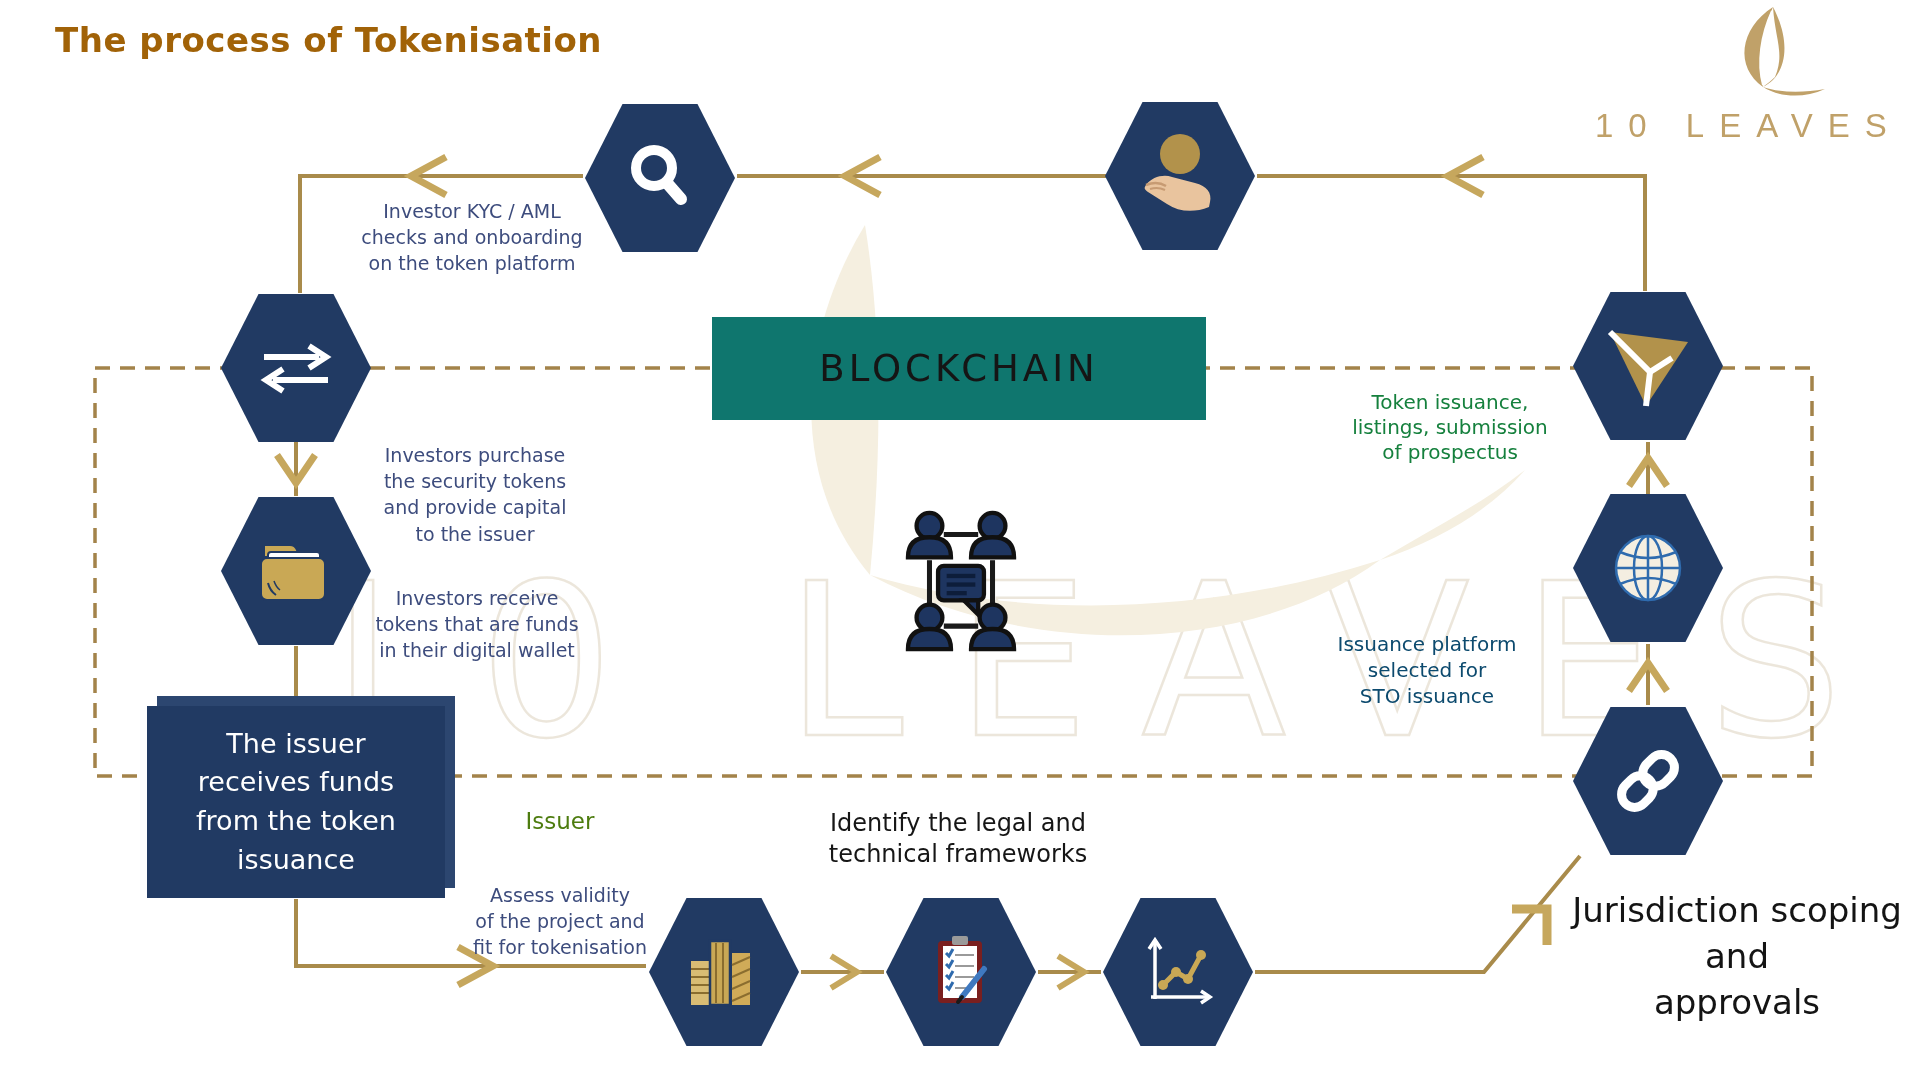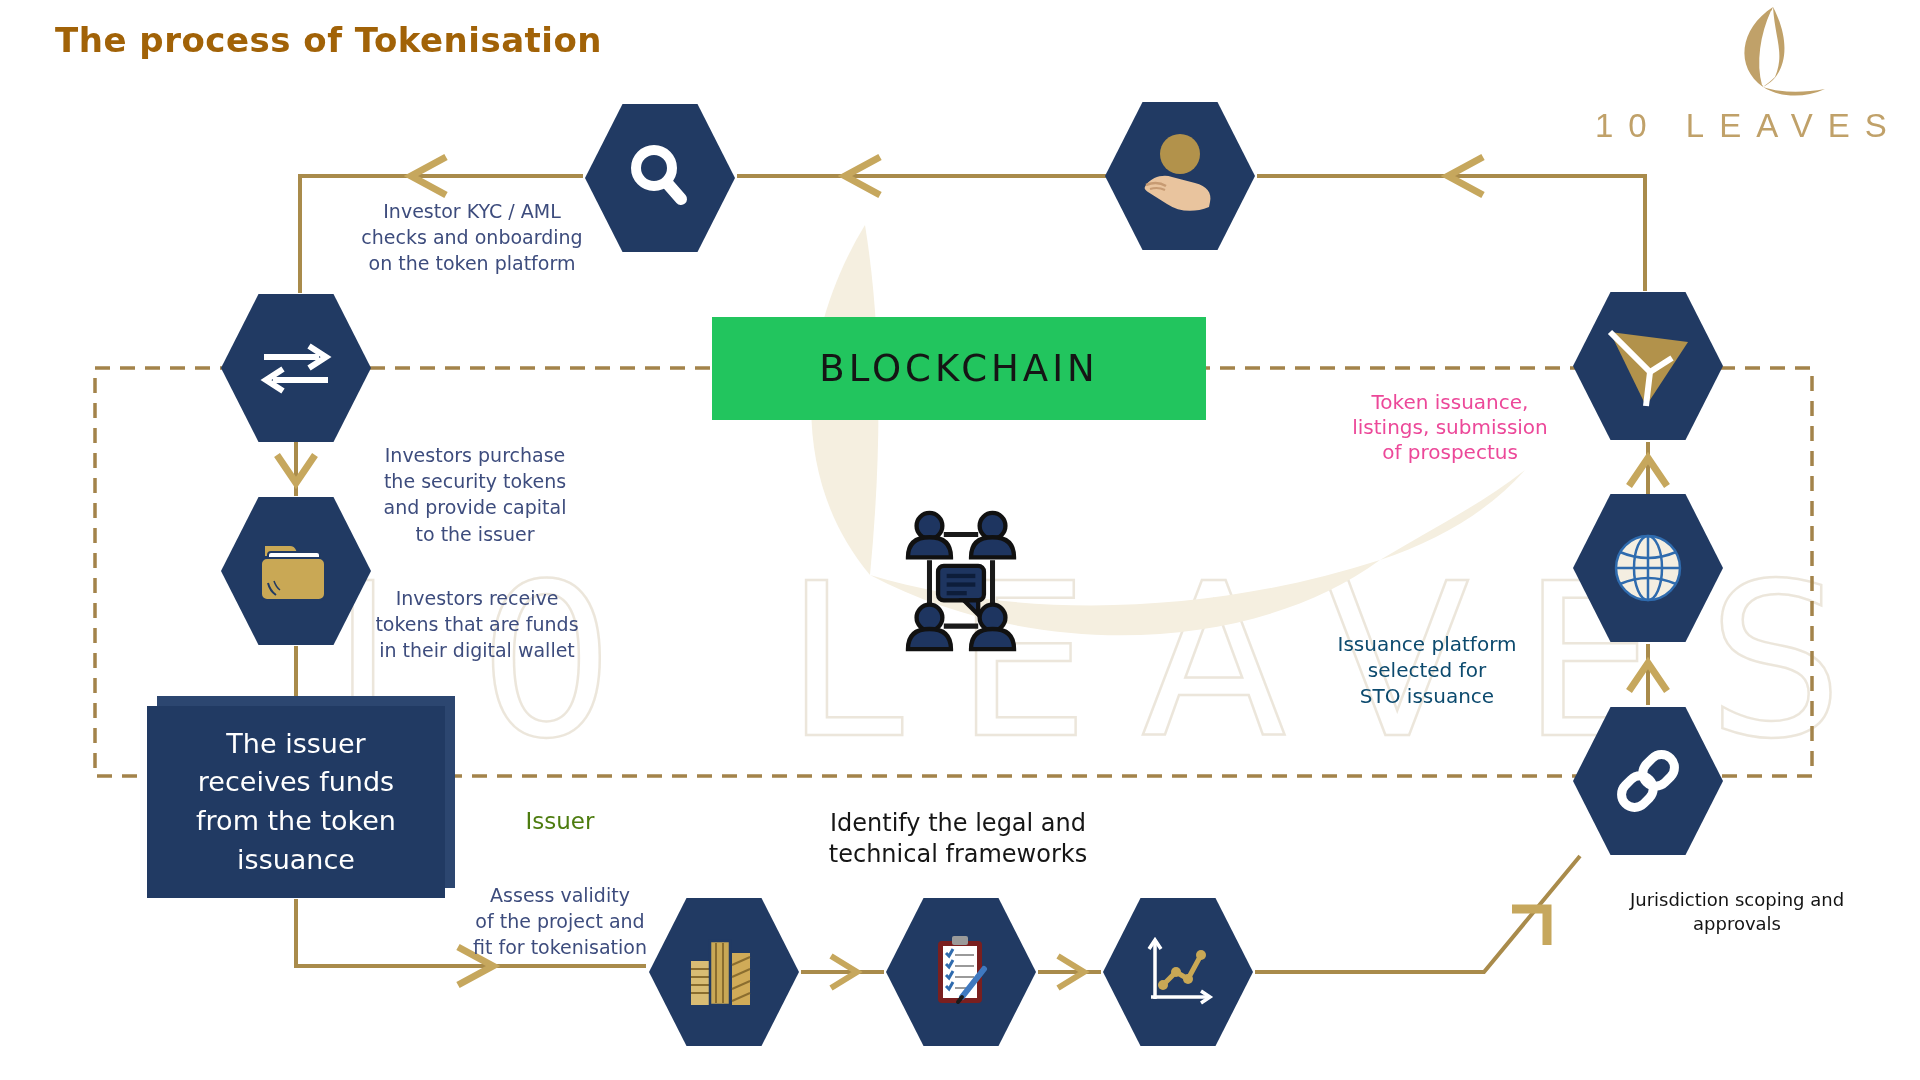--- a/index.html
+++ b/index.html
@@ -22,21 +22,21 @@
   }
   .logo{position:absolute;left:1595px;top:5px;width:290px;z-index:3;text-align:center;}
   .logo-leaf{margin-left:70px;}
   .logo-text{
     font-size:33px;font-weight:300;color:#c0a169;letter-spacing:15px;white-space:nowrap;
     margin-top:2px;font-family:"Liberation Sans",sans-serif;
   }
   
   .banner{
     position:absolute;left:712px;top:317px;width:494px;height:103px;z-index:2;
-    background:#22c55e;display:flex;align-items:center;justify-content:center;
+    background:#0f766e;display:flex;align-items:center;justify-content:center;
   }
   .banner span{font-size:37px;letter-spacing:4px;color:#151515;}
   
   .hex{
     position:absolute;width:150px;height:148px;background:#213a63;z-index:2;
     clip-path:polygon(0% 50%,25% 0%,75% 0%,100% 50%,75% 100%,25% 100%);
     display:flex;align-items:center;justify-content:center;
   }
   
   .issuer-box{
@@ -47,26 +47,26 @@
   }
   .issuer-box .face{
     position:absolute;inset:0;background:#213a63;display:flex;align-items:center;justify-content:center;
   }
   .issuer-box .face span{
     color:#fff;font-size:27px;line-height:1.43;text-align:center;white-space:pre-line;
   }
   
   .txt{position:absolute;z-index:3;text-align:center;white-space:pre-line;}
   .t-navy{color:#3d4c7d;font-size:19px;line-height:1.38;}
-  .t-dark{color:#ec4899;font-size:20px;line-height:1.24;}
+  .t-dark{color:#15803d;font-size:20px;line-height:1.24;}
   .t-big{color:#1c1c1c;font-size:28px;}
   .t-head{color:#4d7c0f;font-size:23px;font-weight:500;}
   .t-mid{color:#161616;font-size:24px;line-height:1.28;font-weight:500;}
   .t-plat{color:#0c4a6e;font-size:20px;line-height:1.3;font-weight:400;}
-  .t-jur{color:#141414;font-size:18px;line-height:1.35;}
+  .t-jur{color:#141414;font-size:34px;line-height:1.35;}
   .lines-layer{position:absolute;left:0;top:0;z-index:1;}
   .people{position:absolute;left:875px;top:500px;z-index:2;}
 </style>
 </head>
 <body>
 
 <div class="canvas">
 
   <div class="wm-text">10 LEAVES</div>
   <svg class="wm-leaf" width="940" height="520" viewBox="0 0 940 520">

